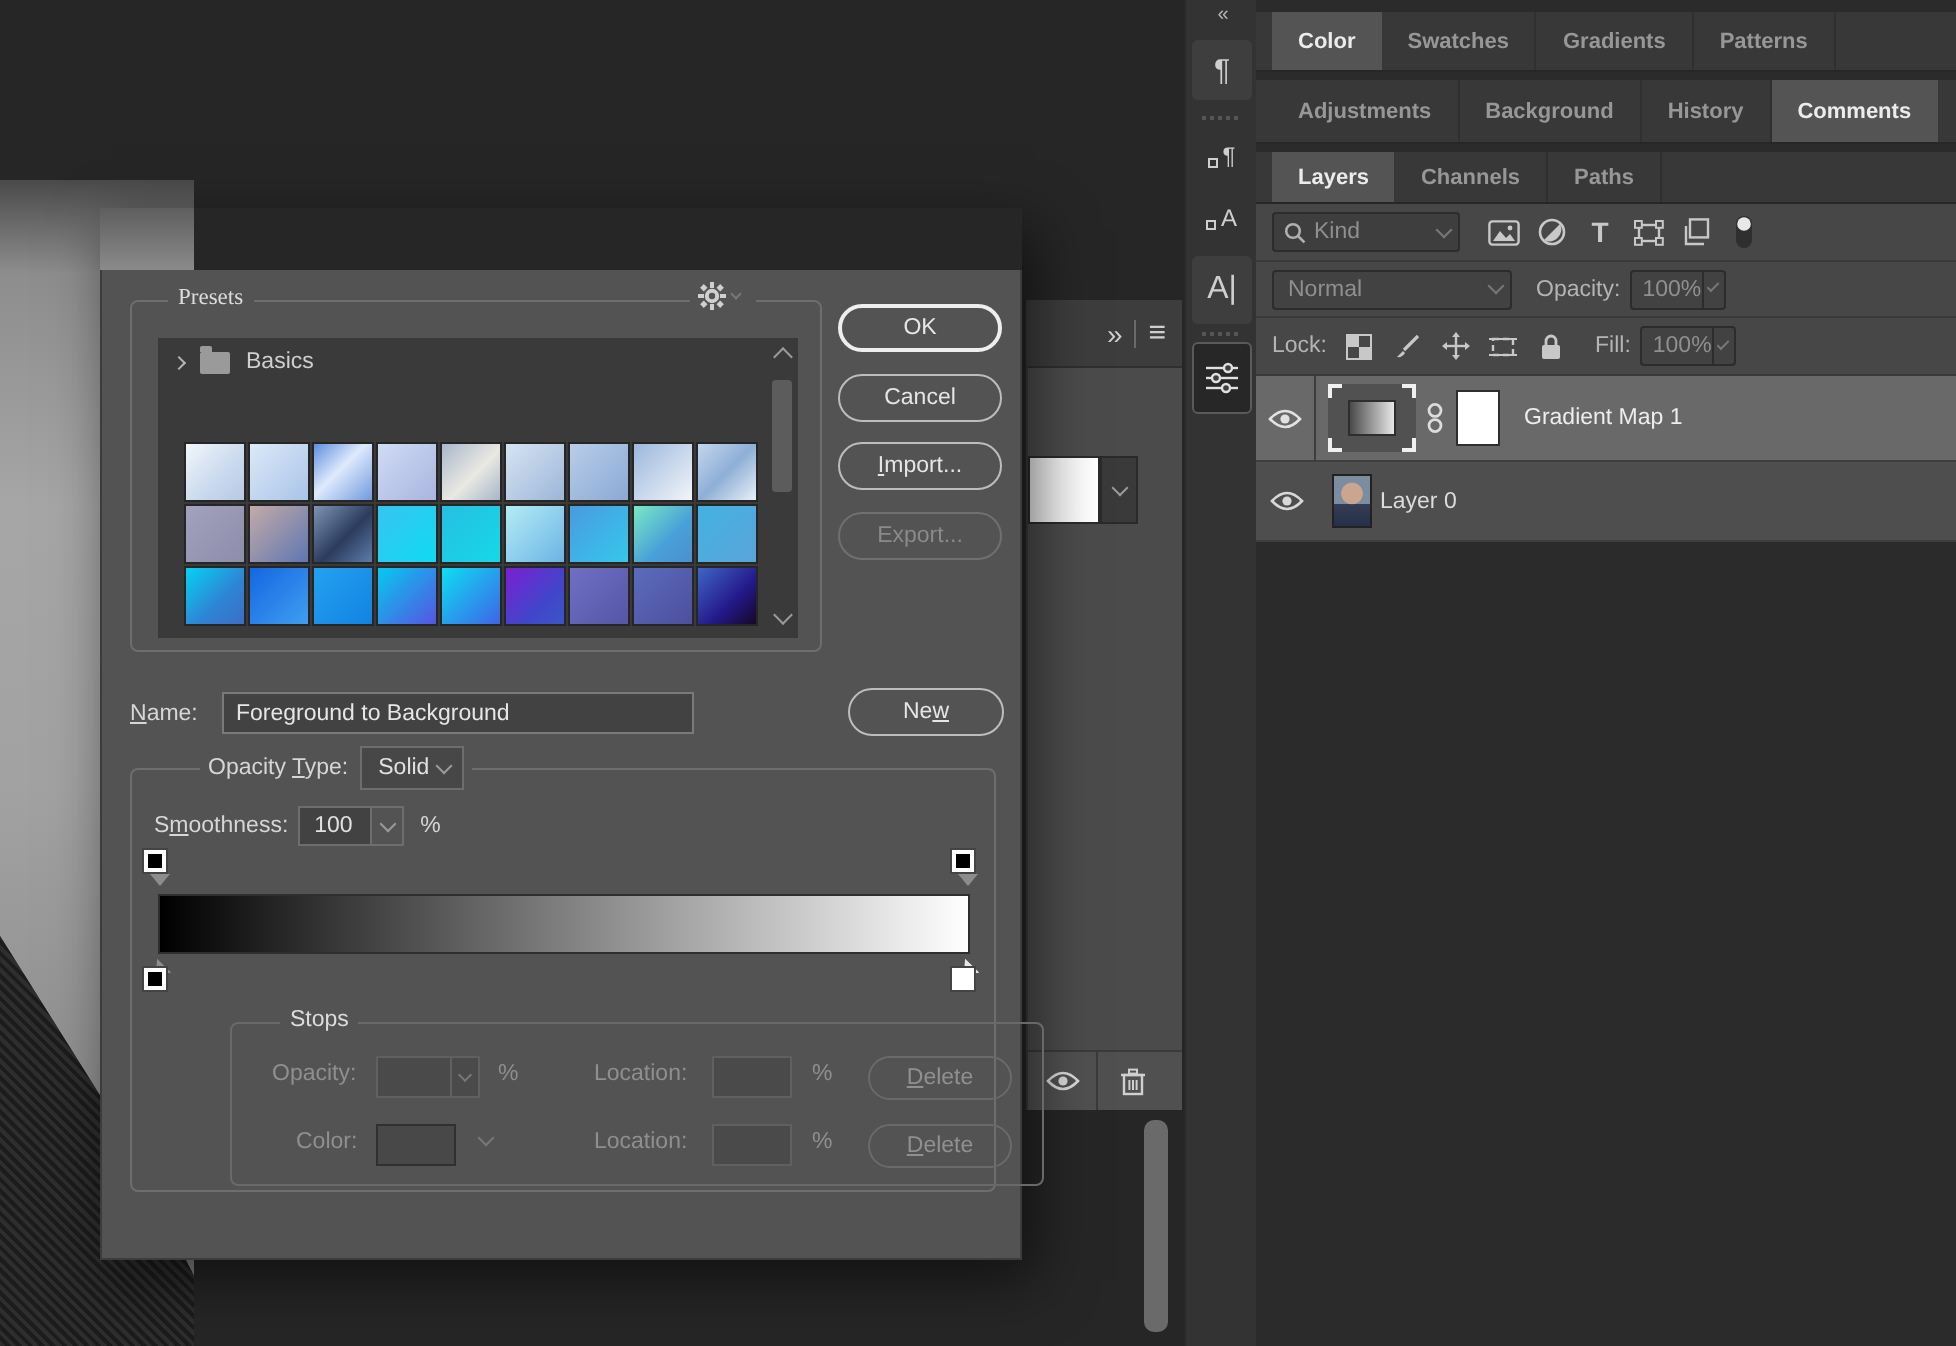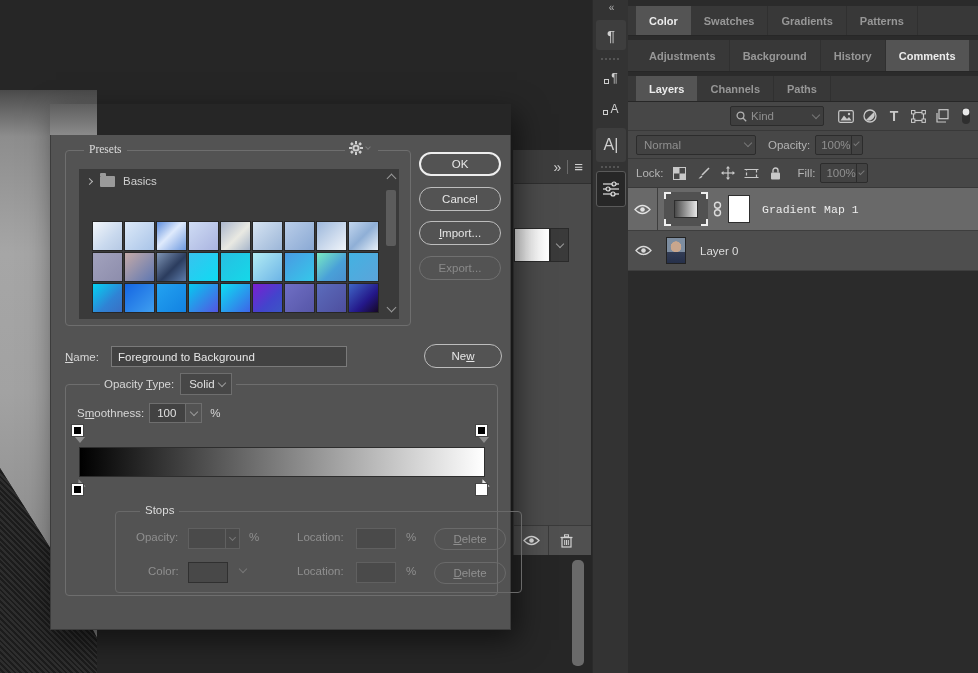--- a/index.html
+++ b/index.html
@@ -227,21 +227,21 @@
     <div class="tab">History</div>
     <div class="tab active">Comments</div>
   </div>
   <div class="gapstrip" style="height:4px;"></div>
   <div class="tabbar" style="height:26px;">
     <div class="tab active" style="margin-left:8px;">Layers</div>
     <div class="tab">Channels</div>
     <div class="tab">Paths</div>
   </div>
 
-  <div class="ctrl-row" style="height:29px;justify-content:flex-end;">
+  <div class="ctrl-row" style="height:29px;">
     <div class="sel" style="width:94px; margin-left:8px;">
       <svg width="11" height="11" viewBox="0 0 11 11" style="margin:0 4px 0 5px;">
         <circle cx="4.5" cy="4.5" r="3.4" fill="none" stroke="#b0b0b0" stroke-width="1.3"></circle>
         <line x1="7" y1="7" x2="10.2" y2="10.2" stroke="#b0b0b0" stroke-width="1.3"></line>
       </svg>
       <span class="fill" style="flex:1;">Kind</span>
       <span class="chev dim"></span>
     </div>
     <div class="icon-btn" style="margin-left:10px;">
       <svg width="16" height="13" viewBox="0 0 16 13">
@@ -334,21 +334,21 @@
       </svg>
     </div>
     <span class="lbl" style="margin-left:10px;">Fill:</span>
     <div class="sel" style="width:48px; margin-left:5px; background:#424242;">
       <span style="flex:1; padding-left:5px;">100%</span>
       <span class="vdiv" style="margin-left:0;"></span>
       <span class="chev dim"></span>
     </div>
   </div>
 
-  <div class="layer-row selected" style="height:43px;font-family:Liberation Mono, monospace;">
+  <div class="layer-row selected" style="height:43px;">
     <div class="eye-cell">
       <svg width="17" height="11" viewBox="0 0 17 11">
         <path d="M1 5.5 Q8.5 -2.5 16 5.5 Q8.5 13.5 1 5.5 Z" fill="none" stroke="#e2e2e2" stroke-width="1.3"></path>
         <circle cx="8.5" cy="5.5" r="2.3" fill="#e2e2e2"></circle>
       </svg>
     </div>
     <div class="thumb-frame">
       <span class="corn tl"></span>
         <span class="corn tr"></span>
         <span class="corn bl"></span>
@@ -363,21 +363,21 @@
     <span style="margin-left:12px; color:#ededed;">Gradient Map 1</span>
   </div>
   <div class="layer-row" style="height:40px;">
     <div class="eye-cell" style="border-right:none;">
       <svg width="17" height="11" viewBox="0 0 17 11">
         <path d="M1 5.5 Q8.5 -2.5 16 5.5 Q8.5 13.5 1 5.5 Z" fill="none" stroke="#d8d8d8" stroke-width="1.3"></path>
         <circle cx="8.5" cy="5.5" r="2.3" fill="#d8d8d8"></circle>
       </svg>
     </div>
     <div class="portrait"></div>
-    <span style="margin-left:14px; color:#dcdcdc;">Layer 0</span>
+    <span style="margin-left:4px; color:#dcdcdc;">Layer 0</span>
   </div>
 </div>
 
 <div id="dialog" class="abs">
   <div id="dbody" class="abs">
 
     <div class="group" id="presets-box">
       <span class="group-label" id="presets-label">Presets</span>
       <div id="gear-wrap">
         <svg width="14" height="14" viewBox="0 0 14 14">

